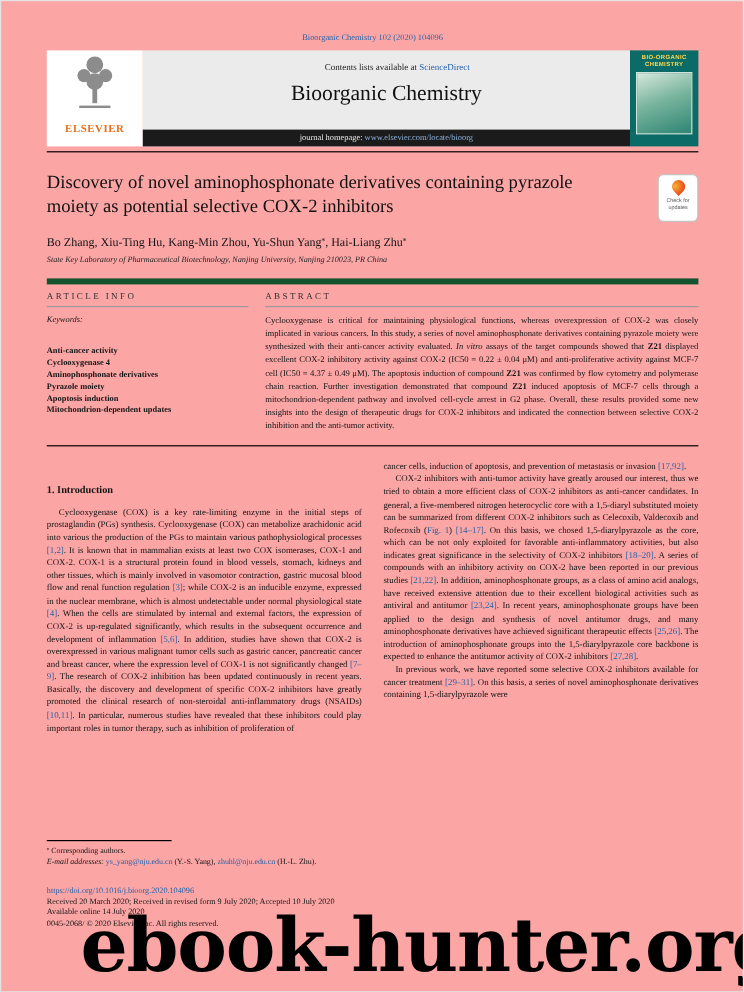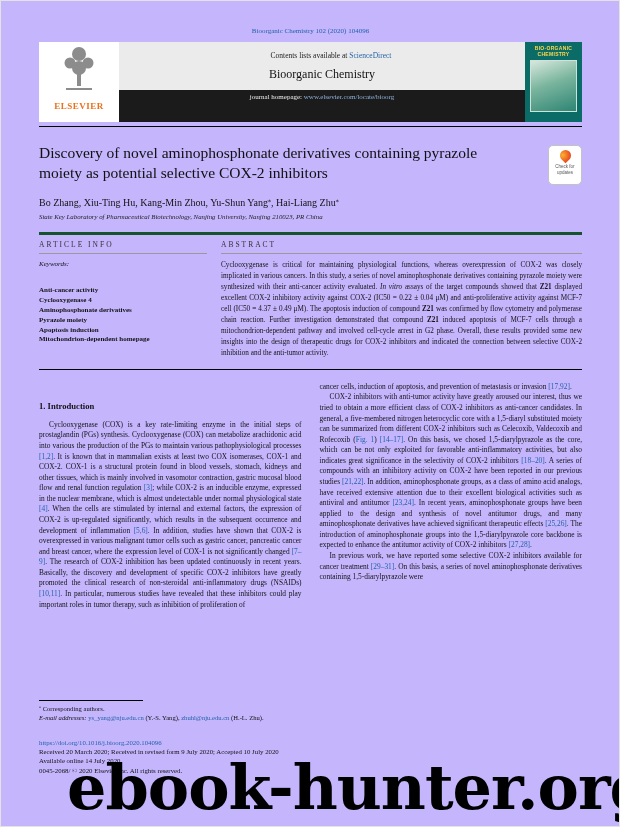--- a/index.html
+++ b/index.html
@@ -1,52 +1,52 @@
 <!DOCTYPE html>
 <html style="--link-blue: #2563a8; --elsevier-orange: #e9711c; --cover-teal: #0b6b66; --strip-bg: #1b1b1b; --url-on-dark: #8fb3dd; --watermark: #000000;"><head>
 <meta charset="utf-8">
 <style>
   :root{
     --link-blue:#2563a8; --elsevier-orange:#e9711c; --cover-teal:#0b6b66;
     --strip-bg:#1b1b1b; --url-on-dark:#8fb3dd; --watermark:#000000;
   }
   html,body{margin:0;padding:0;background:#ffffff;}
-  .page{width:620px;height:827px;background:#c4b5fd;position:relative;overflow:hidden;
+  .page{width:620px;height:827px;background:#fca5a5;position:relative;overflow:hidden;
         font-family:"Liberation Serif","DejaVu Serif",serif;color:#141414;border:1px solid #e3e3e3;box-sizing:border-box;}
   .inner{padding:26px 37px 0 38px;}
   .top-citation{text-align:center;font-size:7px;}
   .top-citation a{color:var(--link-blue);text-decoration:none;cursor:pointer;}
 
   .header{display:flex;margin-top:7px;height:80px;}
   .logo-cell{width:80px;display:flex;flex-direction:column;align-items:center;padding-top:2px;background:#fff;}
   .elsevier-word{font-size:9px;color:var(--elsevier-orange);font-weight:bold;letter-spacing:.5px;margin-top:1px;}
   .mid-cell{flex:1;background:#ebebeb;display:flex;flex-direction:column;}
   .contents-line{margin-top:9px;text-align:center;font-size:7.5px;color:#222;padding-left:18px;}
   .sd-link{color:var(--link-blue);cursor:pointer;}
-  .journal-title{flex:1;text-align:center;font-size:12px;padding-top:7px;color:#111;}
-  .homepage-strip{height:32px;background:var(--strip-bg);color:#eee;font-size:7px;line-height:14px;text-align:center;}
+  .journal-title{flex:1;text-align:center;font-size:18px;padding-top:7px;color:#111;}
+  .homepage-strip{height:14px;background:var(--strip-bg);color:#eee;font-size:7px;line-height:14px;text-align:center;}
   .homepage-strip .url{color:var(--url-on-dark);cursor:pointer;}
   .cover-cell{width:57px;background:var(--cover-teal);display:flex;flex-direction:column;align-items:center;}
   .cover-title{font-size:5px;font-weight:bold;color:#ffd84d;text-align:center;margin-top:3px;line-height:1.25;
                letter-spacing:.3px;font-family:"Liberation Sans",sans-serif;width:50px;}
   .cover-art{width:45px;height:50px;margin-top:2px;background:linear-gradient(160deg,#d7e8de 0%,#7ab59e 45%,#2e8574 100%);border:1px solid #cfe3da;}
   .header-rule{border-top:1.6px solid #000;margin-top:4px;}
 
   .title-row{display:flex;gap:28px;margin-top:16px;}
   .article-title{flex:1;font-size:15.5px;line-height:1.32;color:#111;}
   .check-badge{width:34px;height:40px;border:1px solid #c3c3c3;border-radius:5px;display:flex;flex-direction:column;
                align-items:center;padding-top:4px;background:#fff;flex:none;margin-top:2px;cursor:pointer;box-sizing:border-box;}
   .pin{width:11px;height:11px;background:radial-gradient(circle at 35% 30%,#f9b233,#e8491d 75%);
        border-radius:50% 50% 50% 0;transform:rotate(-45deg);margin-bottom:3px;}
   .check-label{font-size:4.5px;color:#555;text-align:center;line-height:1.3;font-family:"Liberation Sans",sans-serif;width:30px;}
 
   .authors{margin-top:11px;font-size:10px;}
   .affiliation{margin-top:5px;font-size:6.8px;font-style:italic;color:#222;}
 
-  .info-section{margin-top:12px;border-top:3px solid #14532d;border-bottom:1px solid #000;
+  .info-section{margin-top:12px;border-top:5px solid #14532d;border-bottom:1px solid #000;
                 display:grid;grid-template-columns:168px 1fr;column-gap:14px;padding:5px 0 10px;}
   .info-heading{font-size:7.5px;letter-spacing:2px;color:#333;border-bottom:.7px solid #999;padding-bottom:4px;margin-bottom:6px;}
   .keywords-label{font-size:7px;font-style:italic;margin-bottom:18px;}
   .keyword{font-size:7px;line-height:1.4;font-weight:bold;}
   .abstract-text{font-size:7.2px;line-height:1.52;text-align:justify;margin:0;}
 
   .body-cols{margin-top:12px;display:grid;grid-template-columns:1fr 1fr;column-gap:18px;max-height:280px;overflow:hidden;}
   .section-heading{font-size:8.6px;font-weight:bold;margin:19px 0 9px;}
   .para{font-size:7.4px;line-height:1.43;text-align:justify;margin:0;}
   .indent{text-indent:10px;}
@@ -120,21 +120,21 @@
 
     <section class="info-section">
       <div class="info-col">
         <div class="info-heading">ARTICLE INFO</div>
         <div class="keywords-label">Keywords:</div>
         <div class="keyword">Anti-cancer activity</div>
         <div class="keyword">Cyclooxygenase 4</div>
         <div class="keyword">Aminophosphonate derivatives</div>
         <div class="keyword">Pyrazole moiety</div>
         <div class="keyword">Apoptosis induction</div>
-        <div class="keyword">Mitochondrion-dependent homepage</div>
+        <div class="keyword">Mitochondrion-dependent updates</div>
       </div>
       <div class="info-col">
         <div class="info-heading">ABSTRACT</div>
         <p class="abstract-text">Cyclooxygenase is critical for maintaining physiological functions, whereas overexpression of COX-2 was closely implicated in various cancers. In this study, a series of novel aminophosphonate derivatives containing pyrazole moiety were synthesized with their anti-cancer activity evaluated. <i>In vitro</i> assays of the target compounds showed that <b>Z21</b> displayed excellent COX-2 inhibitory activity against COX-2 (IC50 = 0.22 ± 0.04 μM) and anti-proliferative activity against MCF-7 cell (IC50 = 4.37 ± 0.49 μM). The apoptosis induction of compound <b>Z21</b> was confirmed by flow cytometry and polymerase chain reaction. Further investigation demonstrated that compound <b>Z21</b> induced apoptosis of MCF-7 cells through a mitochondrion-dependent pathway and involved cell-cycle arrest in G2 phase. Overall, these results provided some new insights into the design of therapeutic drugs for COX-2 inhibitors and indicated the connection between selective COX-2 inhibition and the anti-tumor activity.</p>
       </div>
     </section>
 
     <section class="body-cols">
       <div>
         <div class="section-heading">1. Introduction</div>

